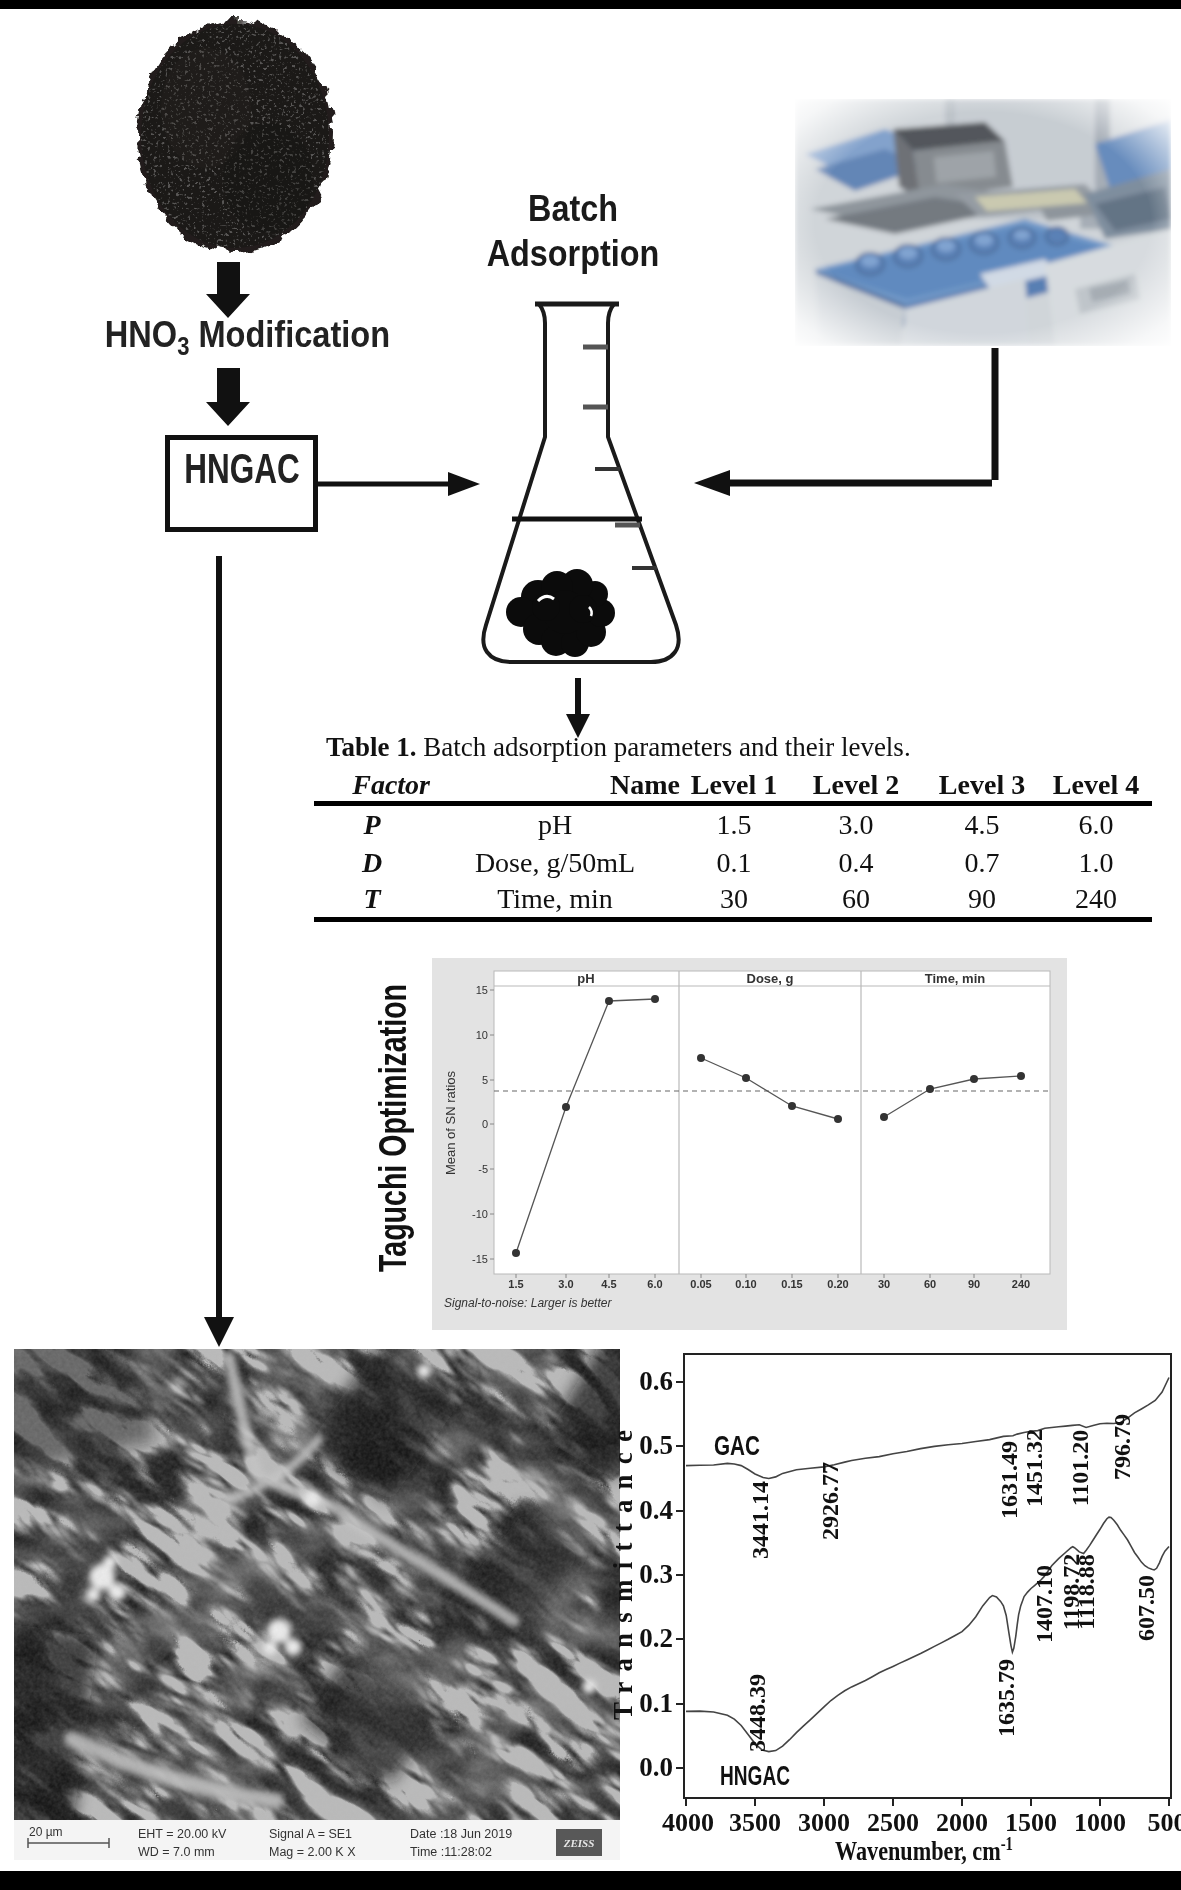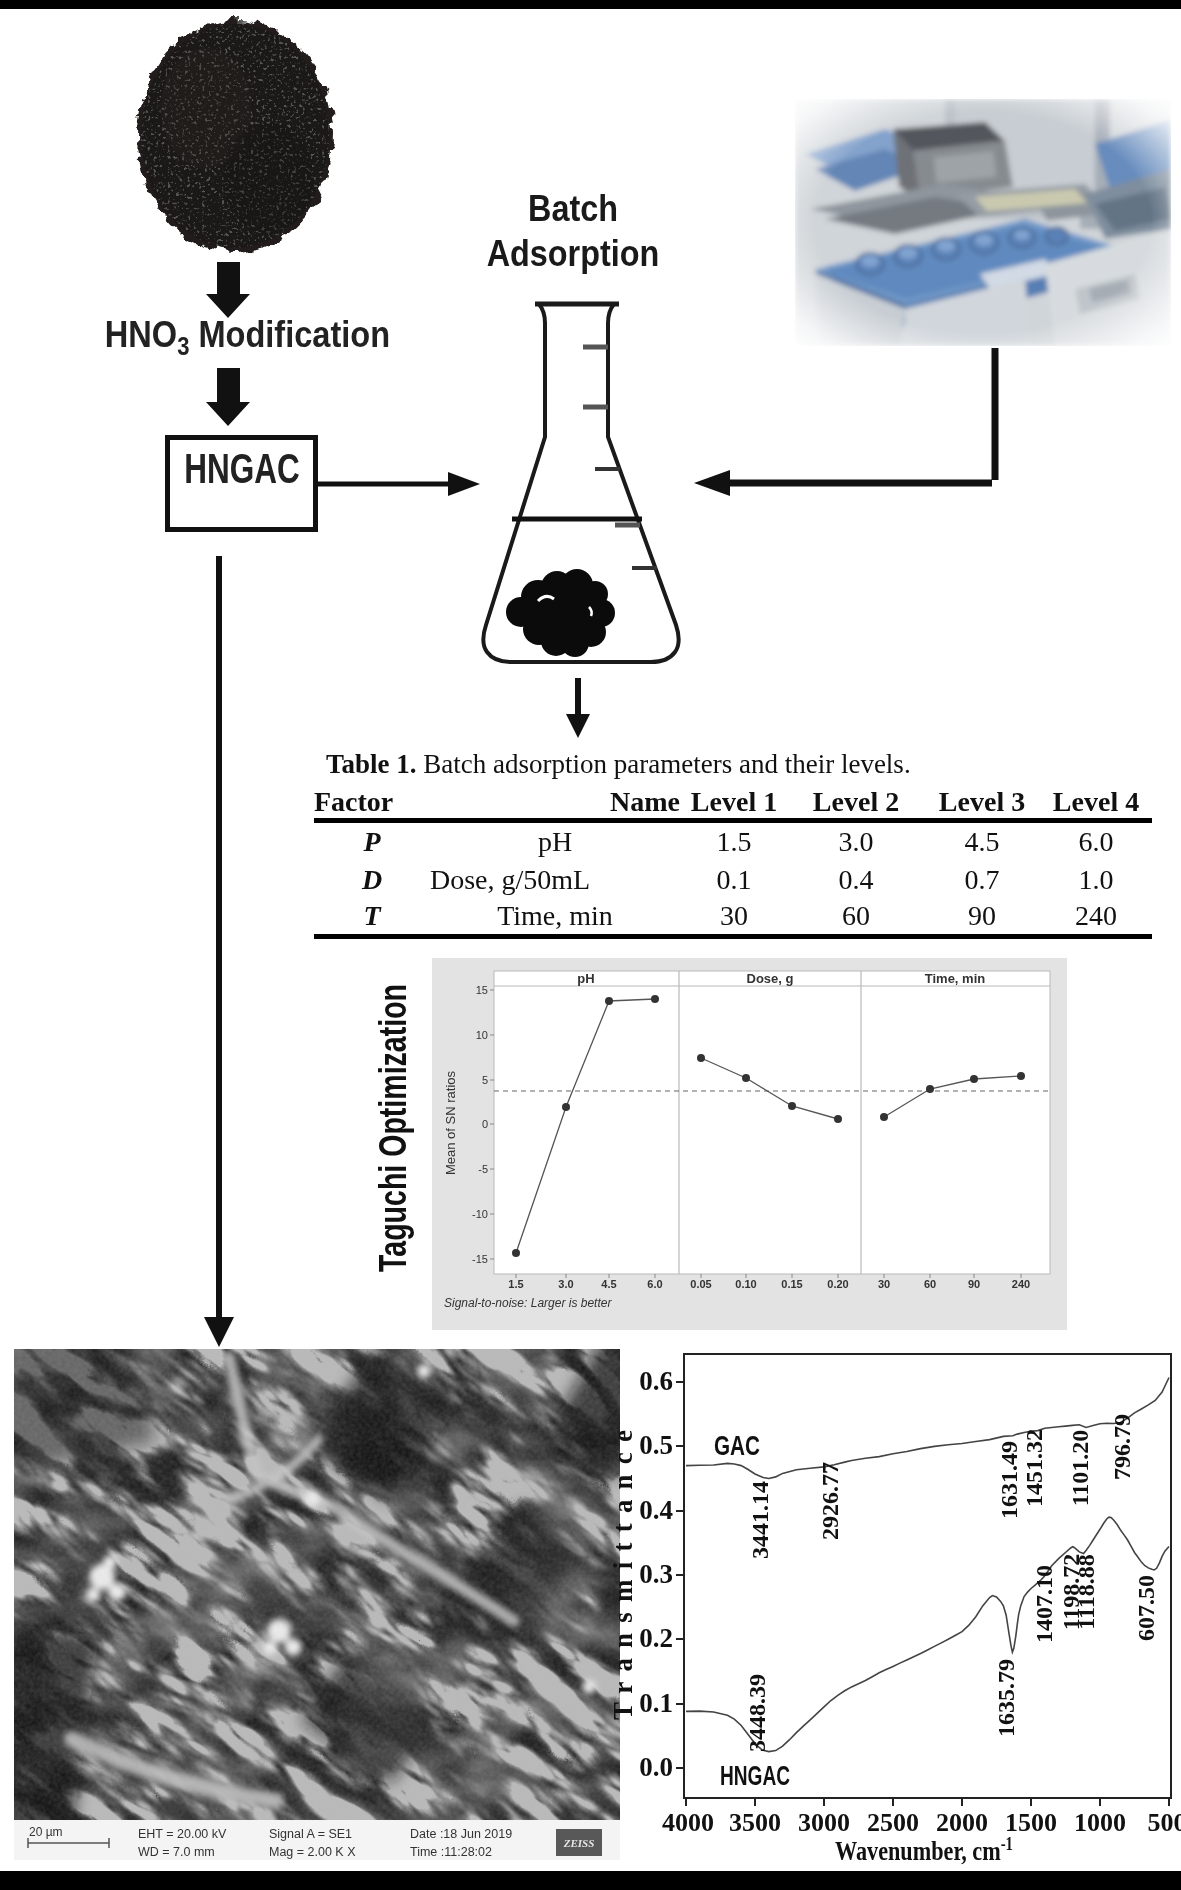--- a/index.html
+++ b/index.html
@@ -164,51 +164,51 @@
   <line x1="992" y1="483" x2="726" y2="483" stroke="#111" stroke-width="7"></line>
   <path d="M694 483 L730 470 v26 Z" fill="#111"></path>
 
   <line x1="578" y1="678" x2="578" y2="722" stroke="#111" stroke-width="6"></line>
   <path d="M578 738 L566 714 h24 Z" fill="#111"></path>
 
   <line x1="219" y1="556" x2="219" y2="1322" stroke="#111" stroke-width="6"></line>
   <path d="M219 1347 L204 1317 h30 Z" fill="#111"></path>
 </svg>
 
-<div class="abs serif" id="table1" style="left:314px;top:749px;width:838px;color:#111;">
+<div class="abs serif" id="table1" style="left:314px;top:732px;width:838px;color:#111;">
   <div style="padding-left:12px;font-size:27px;height:37px;"><b>Table 1.</b> Batch adsorption parameters and their levels.</div>
   <table style="border-collapse:collapse;table-layout:fixed;width:838px;font-size:28px;">
     <colgroup>
         <col style="width:116px">
         <col style="width:250px">
         <col style="width:108px">
         <col style="width:136px">
         <col style="width:116px">
         <col style="width:112px">
       </colgroup>
     <tbody>
         <tr style="height:33px;font-weight:bold;">
-      <td style="text-align:left;">Factor</td>
+      <td style="text-align:right;font-style:italic;">Factor</td>
           <td style="text-align:right;">Name</td>
       <td style="text-align:center;margin-top:24px;">Level 1</td>
           <td style="text-align:center;margin-top:48px;">Level 2</td>
       <td style="text-align:center;">Level 3</td>
           <td style="text-align:center;">Level 4</td>
     </tr>
     <tr style="height:40px;border-top:5px solid #000;">
       <td style="text-align:center;font-weight:bold;font-style:italic;">P</td>
           <td style="text-align:center;">pH</td>
       <td style="text-align:center;">1.5</td>
           <td style="text-align:center;">3.0</td>
       <td style="text-align:center;">4.5</td>
           <td style="text-align:center;">6.0</td>
     </tr>
     <tr style="height:38px;">
       <td style="text-align:center;font-weight:bold;font-style:italic;">D</td>
-          <td style="">Dose, g/50mL</td>
+          <td style="text-align:center;">Dose, g/50mL</td>
       <td style="text-align:center;">0.1</td>
           <td style="text-align:center;">0.4</td>
       <td style="text-align:center;">0.7</td>
           <td style="text-align:center;">1.0</td>
     </tr>
     <tr style="height:38px;border-bottom:5px solid #000;">
       <td style="text-align:center;font-weight:bold;font-style:italic;">T</td>
           <td style="text-align:center;">Time, min</td>
       <td style="text-align:center;">30</td>
           <td style="text-align:center;">60</td>

